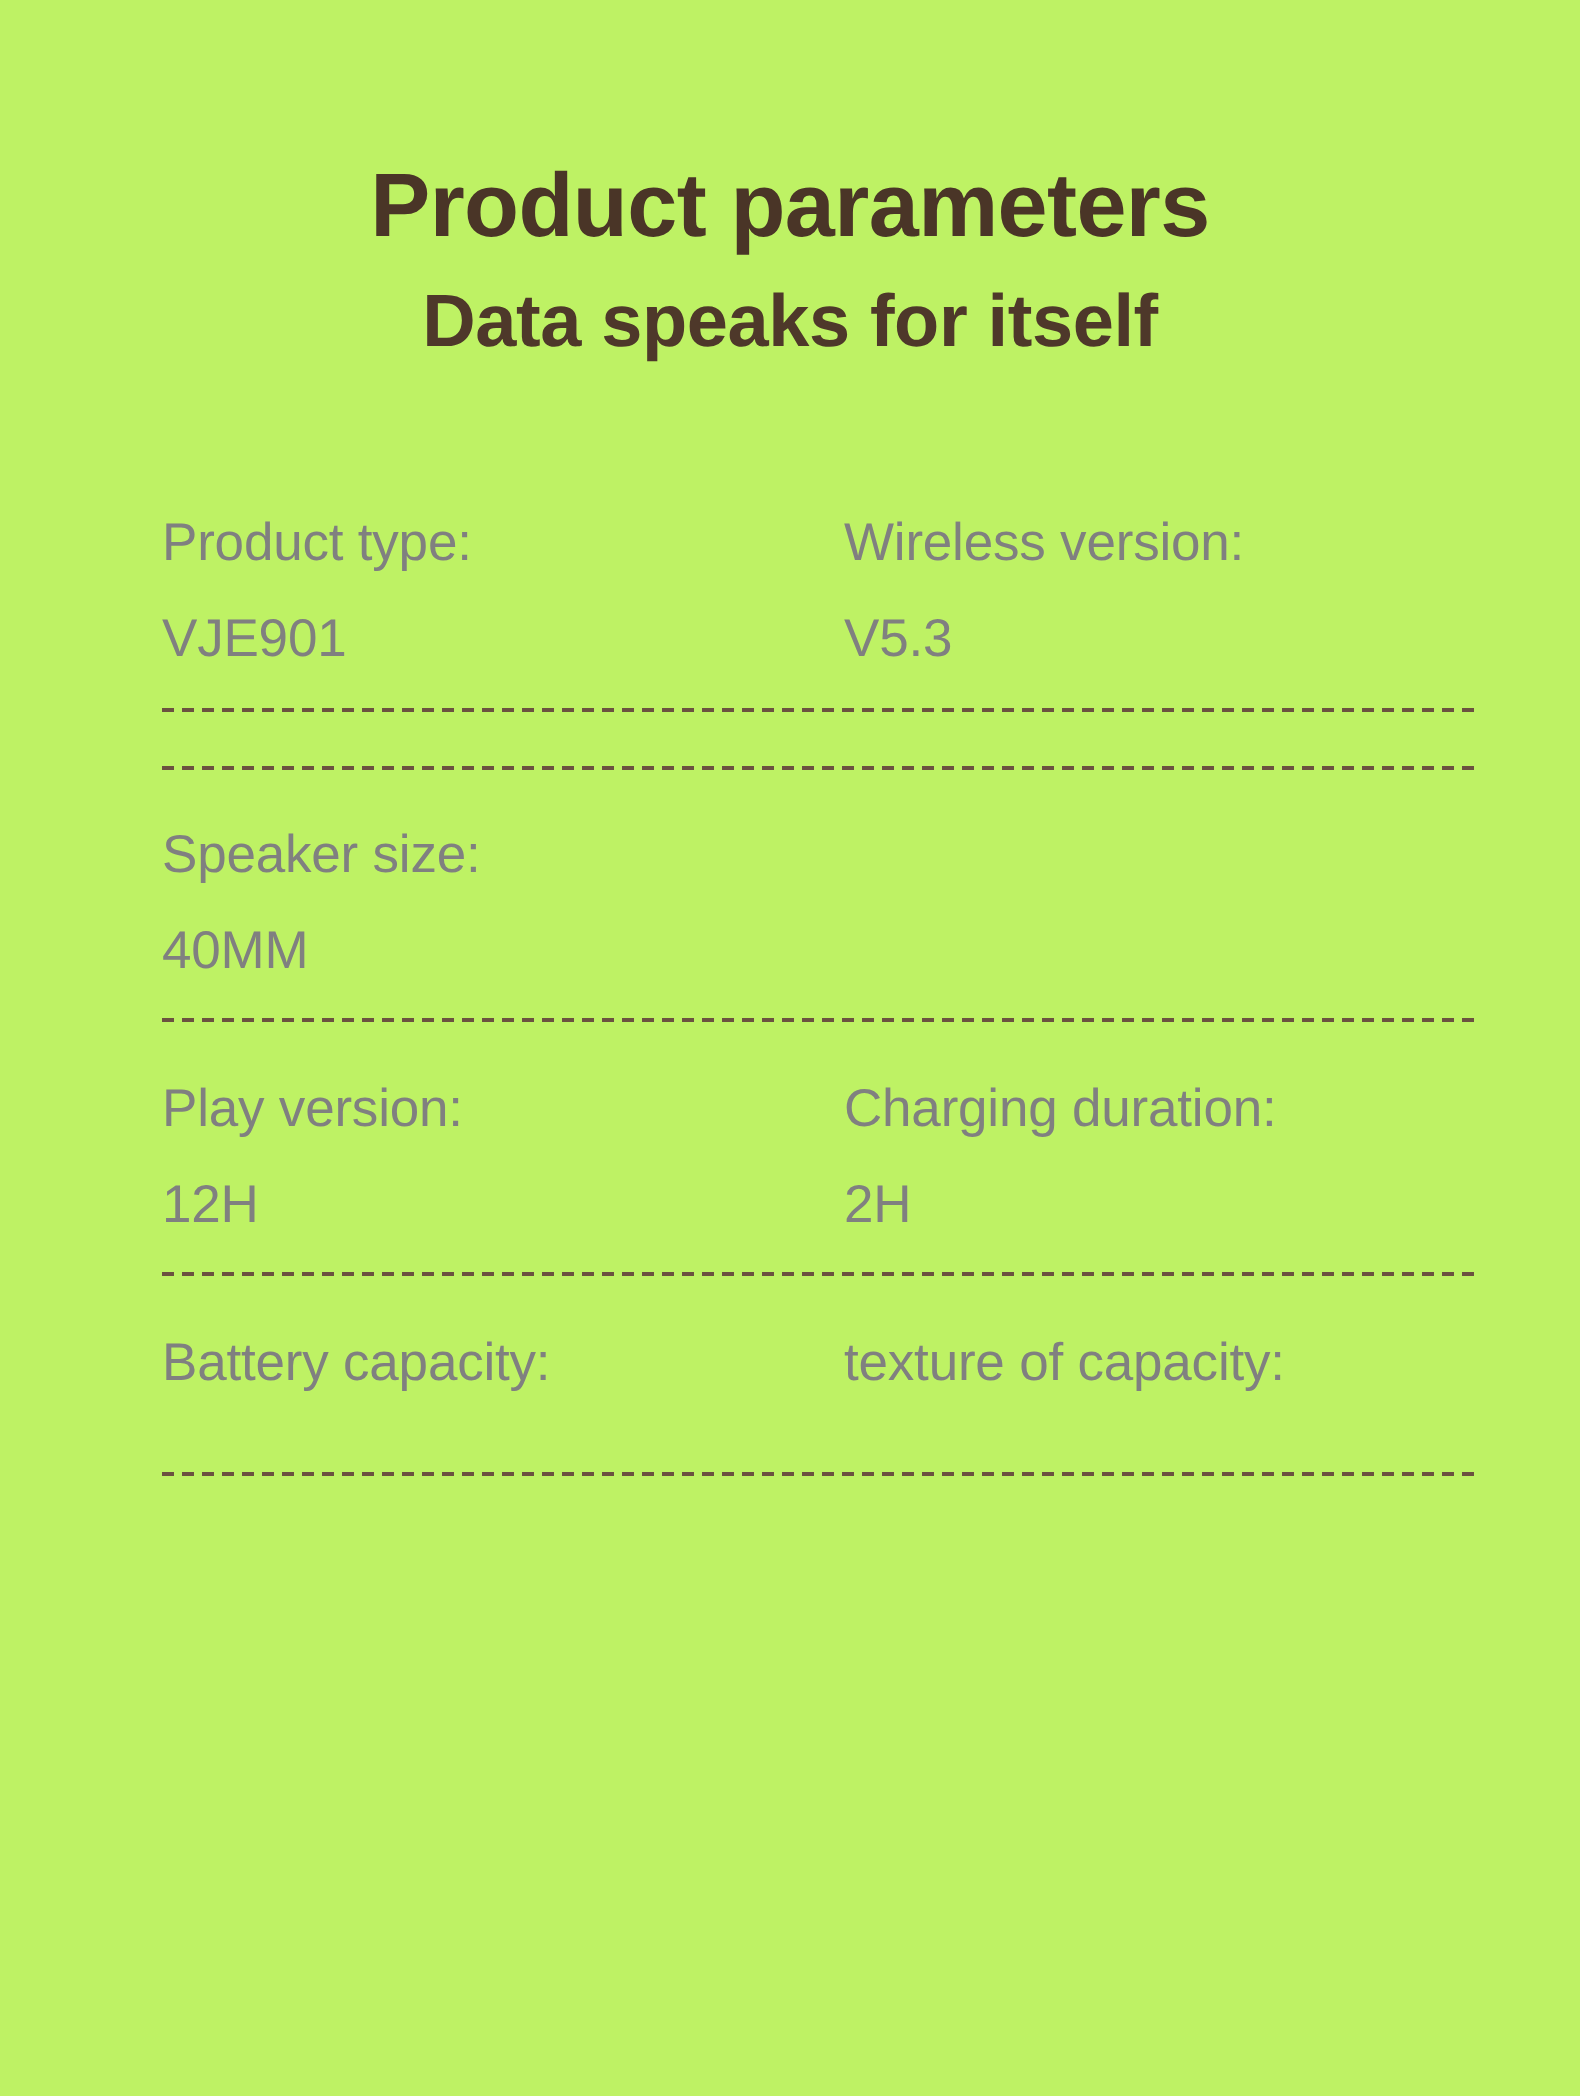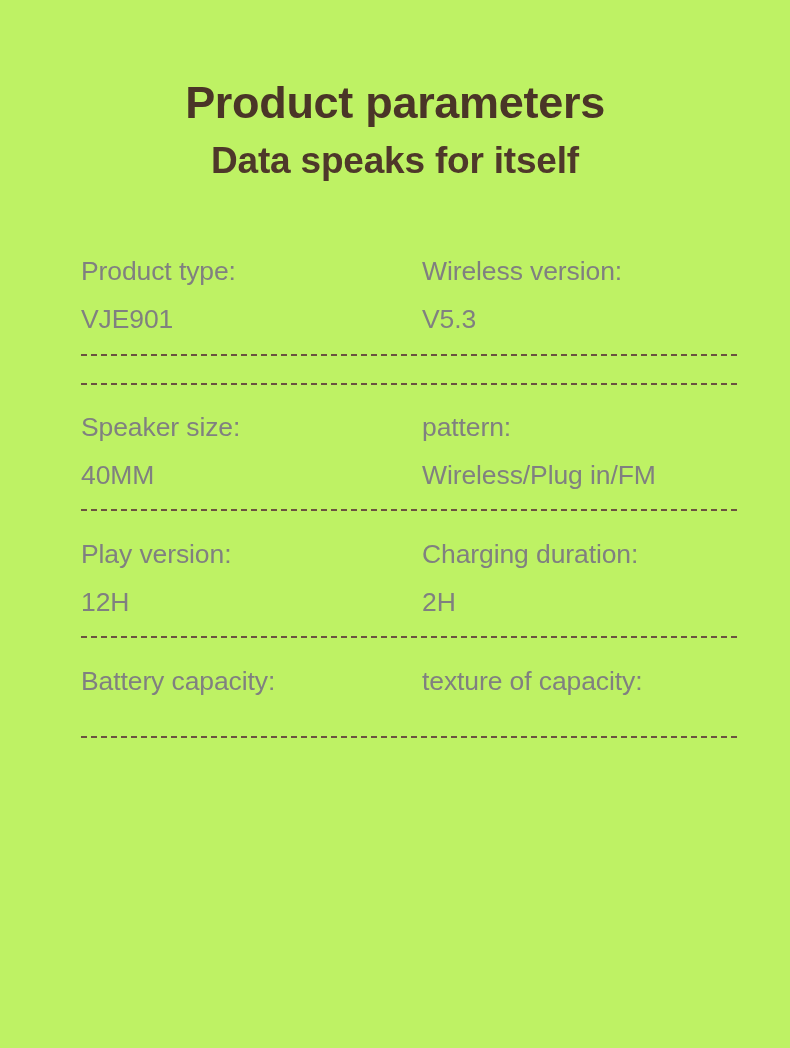--- a/index.html
+++ b/index.html
@@ -132,24 +132,20 @@
     <div class="gap-before-divider-b"></div>
     <hr class="divider">
     <div class="gap-after-divider-b"></div>
 
     <div class="spec-row">
       <div class="spec-cells">
         <div class="spec-cell col-left">
           <div class="spec-label">Speaker size:</div>
           <div class="spec-value">40MM</div>
         </div>
-        <div class="spec-cell col-right">
-          <div class="spec-label">pattern:</div>
-          <div class="spec-value">Wireless/Plug in/FM</div>
-        </div>
       </div>
     </div>
     <div class="gap-before-divider-c"></div>
     <hr class="divider">
     <div class="gap-after-divider-c"></div>
 
     <div class="spec-row">
       <div class="spec-cells">
         <div class="spec-cell col-left">
           <div class="spec-label">Play version:</div>

